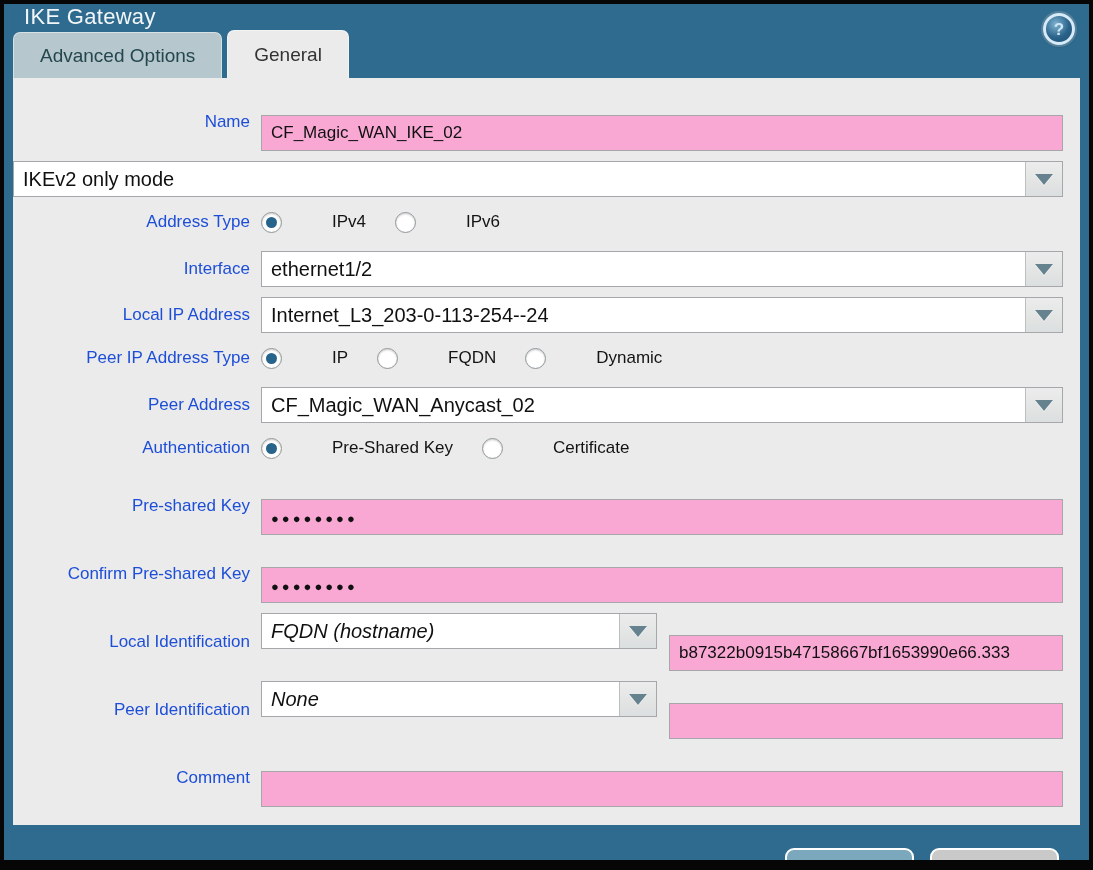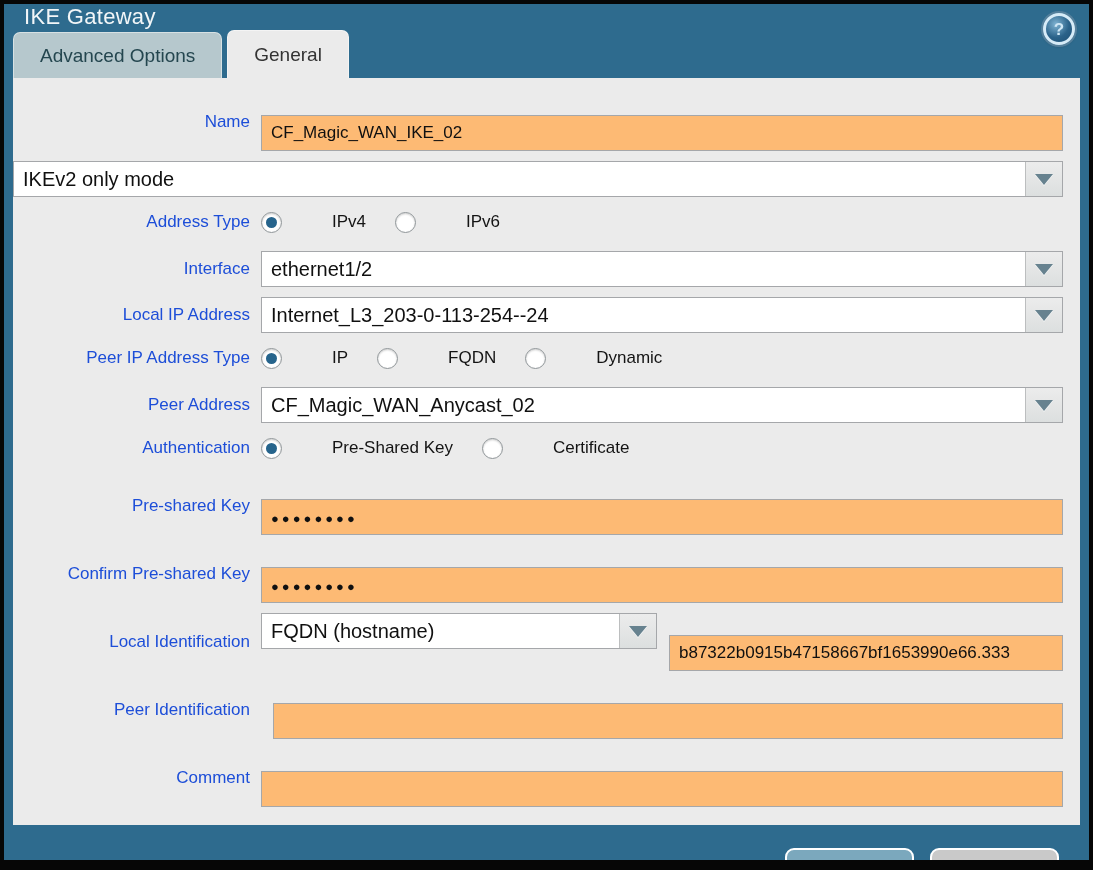--- a/index.html
+++ b/index.html
@@ -33,37 +33,37 @@
     margin:0 9px;background:#ebebeb;padding:15px 17px 18px 0;z-index:1;
   }
   .form-row{display:flex;align-items:center;margin-bottom:10px;}
   .form-row.radio-row{margin:2px 0 14px 0;height:30px;}
   .flabel{
     width:248px;flex:none;text-align:right;padding-right:11px;
     font-size:17px;color:#1d4ed8;white-space:nowrap;
   }
   .control{flex:1;display:flex;}
   .text-input{
-    flex:1;height:36px;border:1px solid #a5a7aa;background:#fdba74;
+    flex:1;height:36px;border:1px solid #a5a7aa;background:#f9a8d4;
     font-size:17px;color:#101010;padding:0 9px;outline:none;min-width:0;margin-top:22px;
   }
   .password-input{font-size:13px;letter-spacing:3px;font-weight:bold;padding-top:2px;}
   .dropdown{
     flex:1;display:flex;height:36px;border:1px solid #a5a7aa;background:#fff;cursor:pointer;min-width:0;
   }
   .dd-value{flex:1;font-size:20px;color:#101010;line-height:34px;padding:0 9px;white-space:nowrap;overflow:hidden;}
   .dd-btn{
     width:37px;flex:none;background:linear-gradient(#ececec,#dcdfdf);
     border-left:1px solid #bcbebf;display:flex;align-items:center;justify-content:center;
   }
   .dd-arrow{
     width:0;height:0;border-left:9px solid transparent;border-right:9px solid transparent;
     border-top:11px solid #67828f;filter:drop-shadow(0 1px 0 rgba(255,255,255,.7));
   }
-  .split-dd{width:396px;flex:none;}
+  .split-dd{width:396px;flex:none;font-style:italic;}
   .split-gap{width:12px;flex:none;}
   
   .radio-option{display:flex;align-items:flex-start;margin-right:29px;cursor:pointer;gap:40px;}
   .radio-circle{
     width:21px;height:21px;border-radius:50%;background:#fff;
     border:1px solid #8f9598;box-shadow:inset 0 1px 2px rgba(0,0,0,.2);
     display:flex;align-items:center;justify-content:center;flex:none;
   }
   .radio-circle.checked::after{
     content:"";width:11px;height:11px;border-radius:50%;background:#26648c;display:block;
@@ -226,20 +226,26 @@
           </div>
         </div>
         <div class="split-gap"></div>
         <input class="text-input" readonly="" value="b87322b0915b47158667bf1653990e66.333" style="">
       </div>
     </div>
 
     <div class="form-row">
       <div class="flabel">Peer Identification</div>
       <div class="control">
+        <div class="dropdown split-dd">
+          <div class="dd-value">None</div>
+          <div class="dd-btn">
+            <div class="dd-arrow"></div>
+          </div>
+        </div>
         <div class="split-gap"></div>
         <input class="text-input" readonly="" value="" style="">
       </div>
     </div>
 
     <div class="form-row" style="margin-bottom:0;">
       <div class="flabel">Comment</div>
       <div class="control">
         <input class="text-input" readonly="" value="" style="">
       </div>

